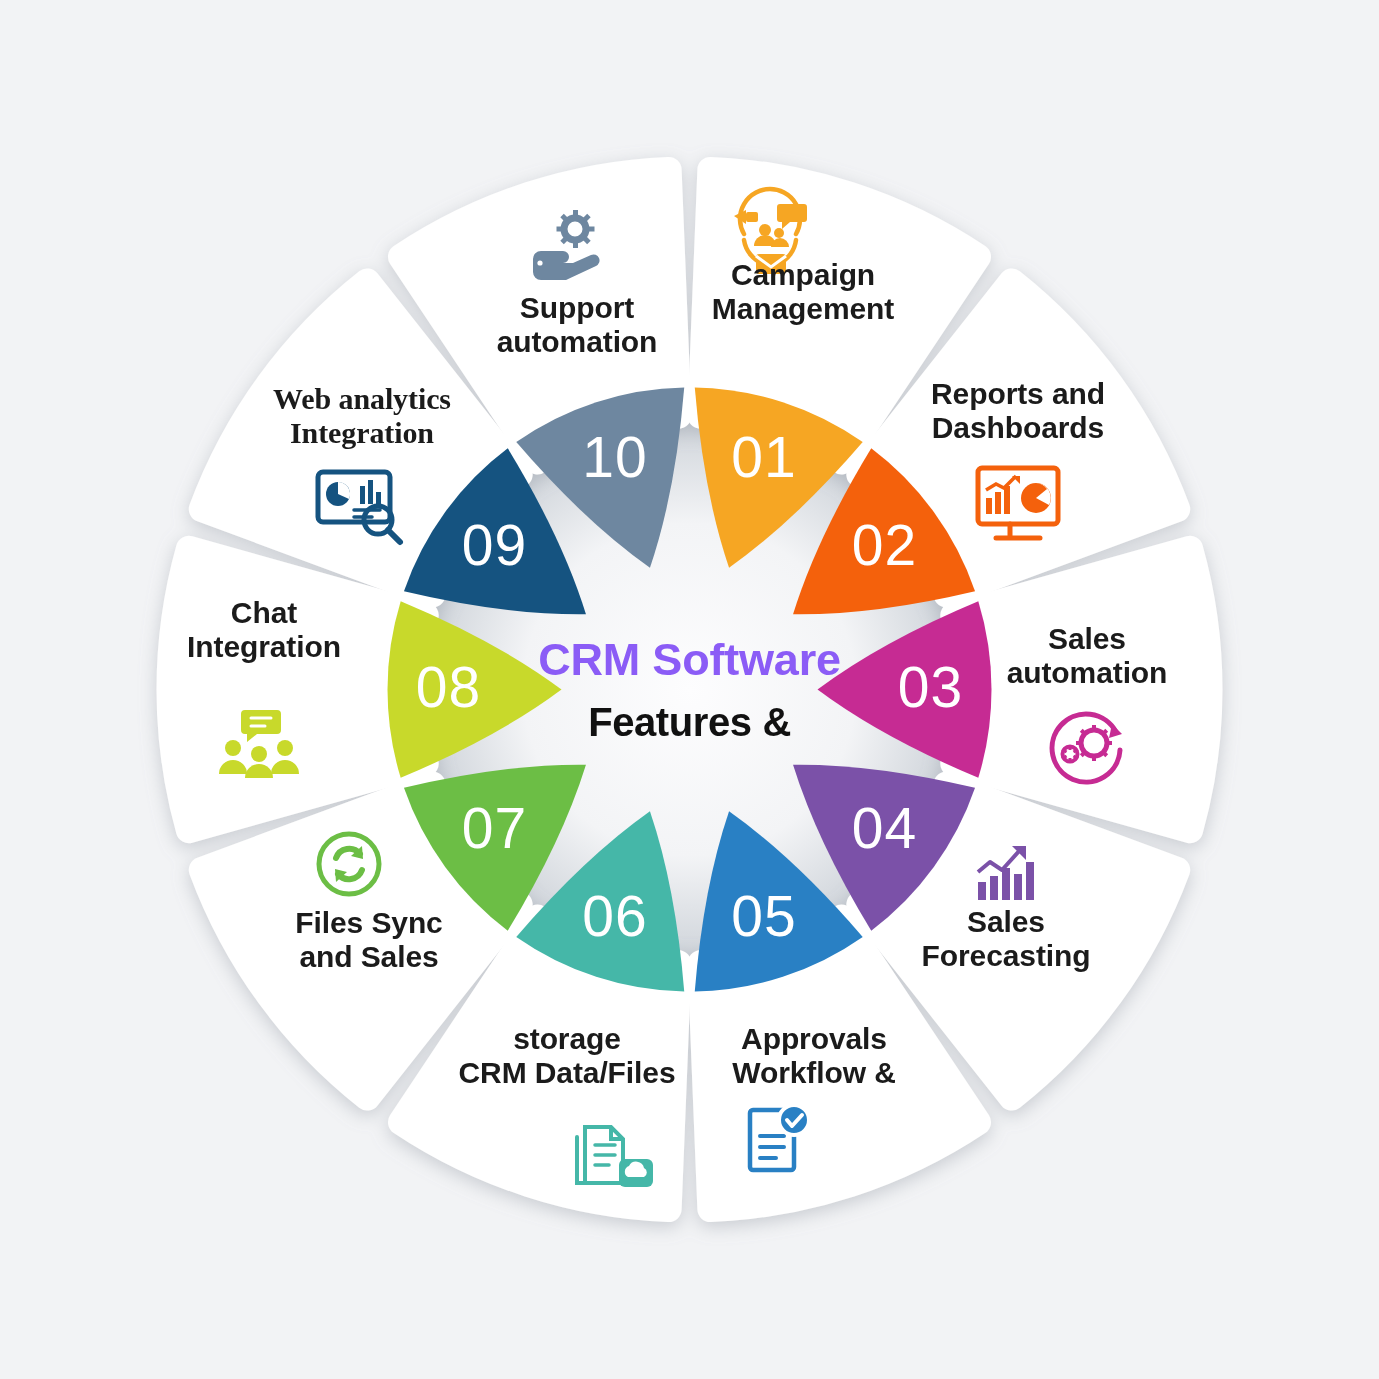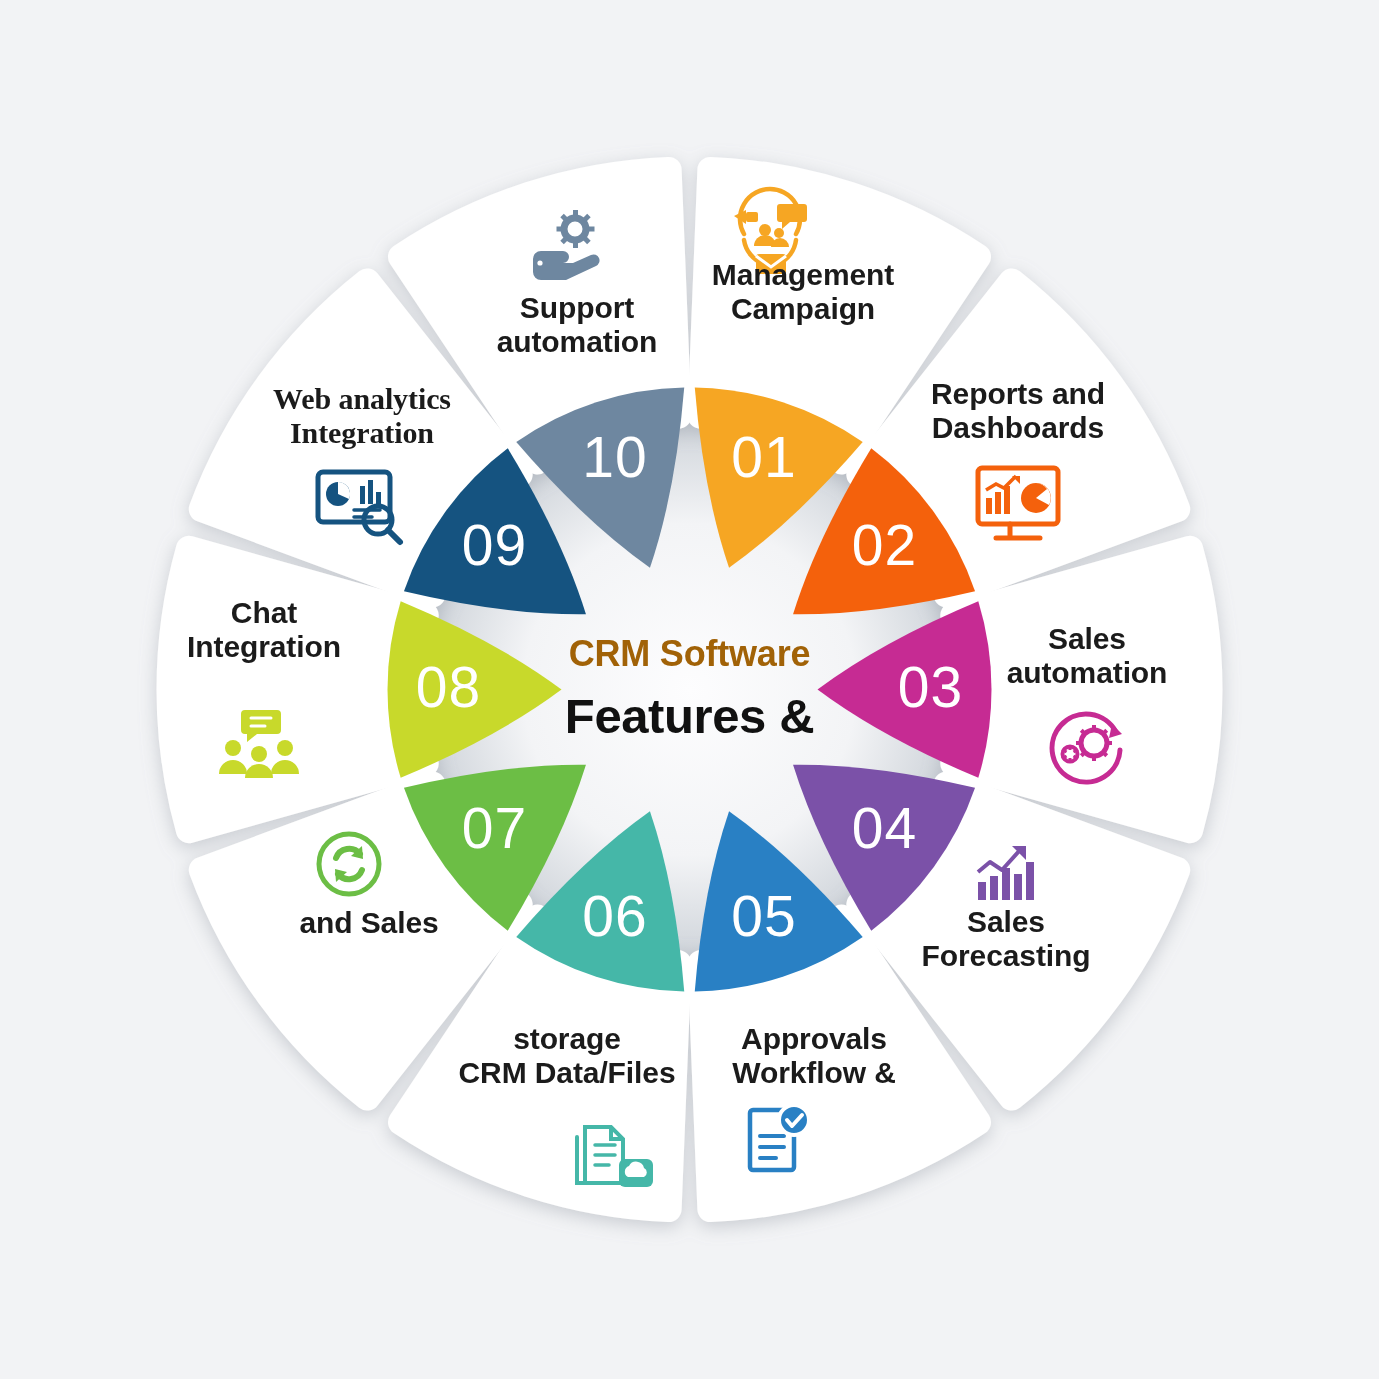--- a/index.html
+++ b/index.html
@@ -35,29 +35,29 @@
   }
   .center-block{
     position:absolute;
     left:50%;top:50%;
     transform:translate(-50%,-50%);
     width:430px;
     text-align:center;
     pointer-events:none;
   }
   .center-top{
-    color:#a16207;
-    font-size:36px;
+    color:#8b5cf6;
+    font-size:45px;
     font-weight:700;
     line-height:1.18;
     letter-spacing:-0.2px;
   }
   .center-main{
     color:#111111;
-    font-size:49px;
+    font-size:40px;
     font-weight:700;
     line-height:1.2;
     letter-spacing:-0.4px;
     margin-top:12px;
   }
 </style>
 </head>
 <body>
 
 <div id="stage">
@@ -230,24 +230,24 @@
   </svg>
 
   <div class="center-block">
     <div class="center-top">CRM Software</div>
     <div class="center-main">
       <div>Features &amp;</div>
     </div>
   </div>
 
   <div id="labels">
-      <div class="seg-label" style="width: 230px; left: 688px; top: 258px;"><div>Management</div><div>Campaign</div></div>
+      <div class="seg-label" style="width: 230px; left: 688px; top: 258px;"><div>Campaign</div><div>Management</div></div>
       <div class="seg-label" style="width: 230px; left: 903px; top: 353px; margin-top: 24px;"><div>Reports and</div><div>Dashboards</div></div>
       <div class="seg-label" style="width: 230px; left: 972px; top: 622px;"><div>Sales</div><div>automation</div></div>
       <div class="seg-label" style="width: 230px; left: 891px; top: 905px;"><div>Sales</div><div>Forecasting</div></div>
       <div class="seg-label" style="width: 230px; left: 699px; top: 1022px;"><div>Approvals</div><div>Workflow &amp;</div></div>
       <div class="seg-label" style="width: 230px; left: 452px; top: 1022px;"><div>storage</div><div>CRM Data/Files</div></div>
-      <div class="seg-label" style="width: 230px; left: 254px; top: 906px;"><div>and Sales</div></div>
+      <div class="seg-label" style="width: 230px; left: 254px; top: 906px;"><div>Files Sync</div><div>and Sales</div></div>
       <div class="seg-label" style="width: 230px; left: 149px; top: 596px;"><div>Chat</div><div>Integration</div></div>
       <div class="seg-label" style="width: 230px; left: 247px; top: 382px; font-family: Liberation Serif, serif;"><div>Web analytics</div><div>Integration</div></div>
       <div class="seg-label" style="width: 230px; left: 462px; top: 291px;"><div>Support</div><div>automation</div></div>
     </div>
 </div>
 
 </body></html>

